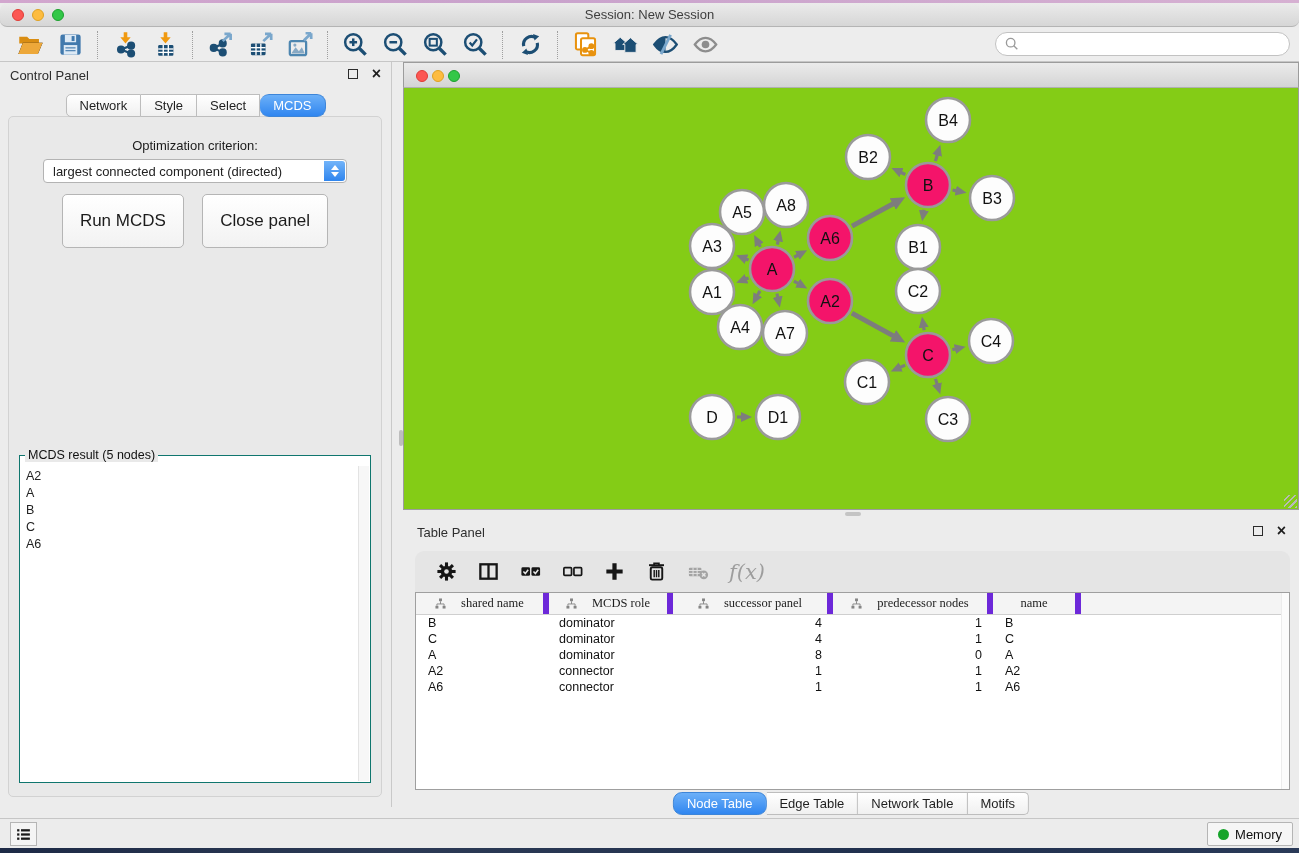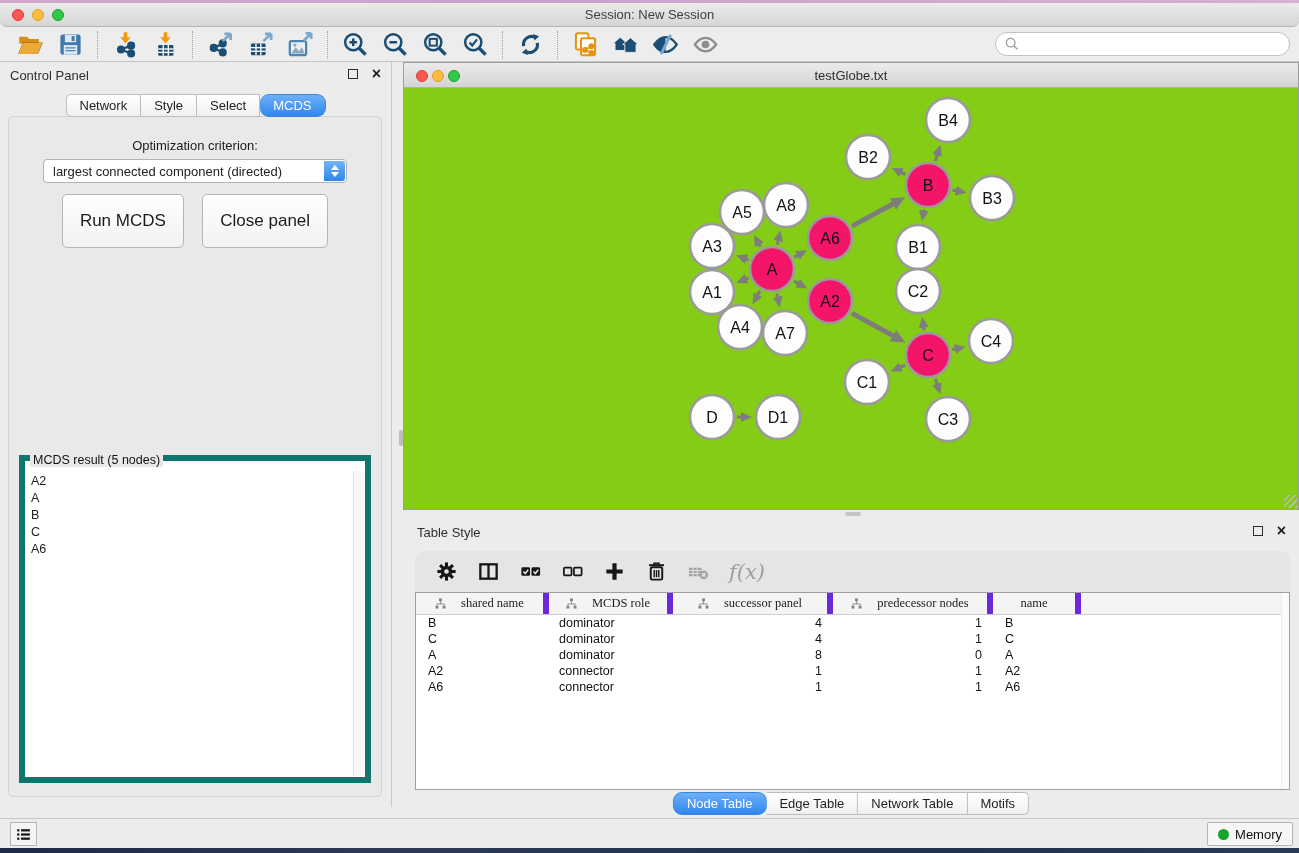--- a/index.html
+++ b/index.html
@@ -46,21 +46,21 @@
   .opt-label{position:absolute;top:21px;width:100%;text-align:center;font-size:13px;color:#1b1b1b;}
   .combo{position:absolute;top:42px;left:34px;right:34px;height:24px;background:#fff;border:1px solid #b3b3b3;
     border-radius:4px;font-size:13px;display:flex;align-items:center;padding-left:9px;}
   .combo .stepper{position:absolute;right:1px;top:1px;bottom:1px;width:21px;border-radius:0 3px 3px 0;
     background:linear-gradient(#72b4f9,#2f85ee);display:flex;flex-direction:column;align-items:center;justify-content:center;gap:2px;}
   .chev-up{width:0;height:0;border-left:4px solid transparent;border-right:4px solid transparent;border-bottom:5px solid #fff;}
   .chev-dn{width:0;height:0;border-left:4px solid transparent;border-right:4px solid transparent;border-top:5px solid #fff;}
   .cp-buttons{position:absolute;top:77px;width:100%;text-align:center;}
   .pbtn{font-size:17px;padding:16px 17px;background:linear-gradient(#ffffff,#f2f2f2);
     border:1px solid #b5b5b5;border-radius:5px;margin:0 7px;color:#1b1b1b;font-family:"Liberation Sans",sans-serif;}
-  .result-box{position:absolute;left:10px;right:10px;top:338px;bottom:13px;border:6px solid #0f766e;background:#fff;}
+  .result-box{position:absolute;left:10px;right:10px;top:338px;bottom:13px;border:1px solid #0f766e;background:#fff;}
   .result-legend{position:absolute;top:-8px;left:5px;background:#e9e9e9;padding:0 3px;font-size:12.5px;color:#111;}
   .result-list{position:absolute;top:12px;left:0;right:12px;bottom:2px;overflow:hidden;font-size:12.5px;}
   .result-item{padding:1px 0 1px 6px;line-height:15px;}
   .result-scroll{position:absolute;top:10px;right:1px;bottom:1px;width:11px;background:#f7f7f7;border-left:1px solid #e3e3e3;}
   
   .net-window{position:absolute;left:403px;top:62px;width:896px;height:448px;}
   .net-head{position:absolute;top:0;left:0;right:0;height:26px;background:linear-gradient(#ebebeb,#d4d4d4);
     border:1px solid #9c9c9c;border-bottom:1px solid #b0b0b0;}
   .net-head .tl{top:7px;}
   .net-head .tl.red{left:12px;}.net-head .tl.yellow{left:28px;}.net-head .tl.green{left:44px;}
@@ -437,21 +437,20 @@
         <div class="result-scroll"></div>
       </div>
     </div>
   </div>
 
   <div class="net-window">
     <div class="net-head">
       <span class="tl red"></span>
       <span class="tl yellow"></span>
       <span class="tl green"></span>
-      <div class="net-title">testGlobe.txt</div>
     </div>
     <div class="net-canvas">
       <svg id="graph-svg" width="894" height="420" viewBox="0 0 894 420">
           <defs>
             <marker id="arr" markerUnits="userSpaceOnUse" markerWidth="13" markerHeight="11" refX="1" refY="5" orient="auto">
               <path d="M0,0L11,5L0,10Z" fill="#7d7d7d"></path>
             </marker>
             <marker id="arrW" markerUnits="userSpaceOnUse" markerWidth="16" markerHeight="14" refX="1" refY="6.5" orient="auto">
               <path d="M0,0L14,6.5L0,13Z" fill="#7d7d7d"></path>
             </marker>
@@ -518,21 +517,21 @@
           <circle cx="374" cy="329" r="22" fill="#fdfdfd" stroke="#9a9a9a" stroke-width="2.6"></circle>
           <text x="374" y="334.5" text-anchor="middle" font-size="16" fill="#111">D1</text>
         </svg>
       <div class="resize-grip"></div>
     </div>
   </div>
   <div class="split-nub-v"></div>
   <div class="split-nub-h"></div>
 
   <div class="table-panel">
-    <div class="tp-title">Table Style</div>
+    <div class="tp-title">Table Panel</div>
     <div class="tp-icons">
       <span class="panel-head-ico"></span>
       <span class="panel-close">×</span>
     </div>
     <div class="tp-toolbar" id="tp-toolbar">
         <button class="tp-tool">
           <svg>
             <use href="#icon-settings"></use>
           </svg>
         </button>

